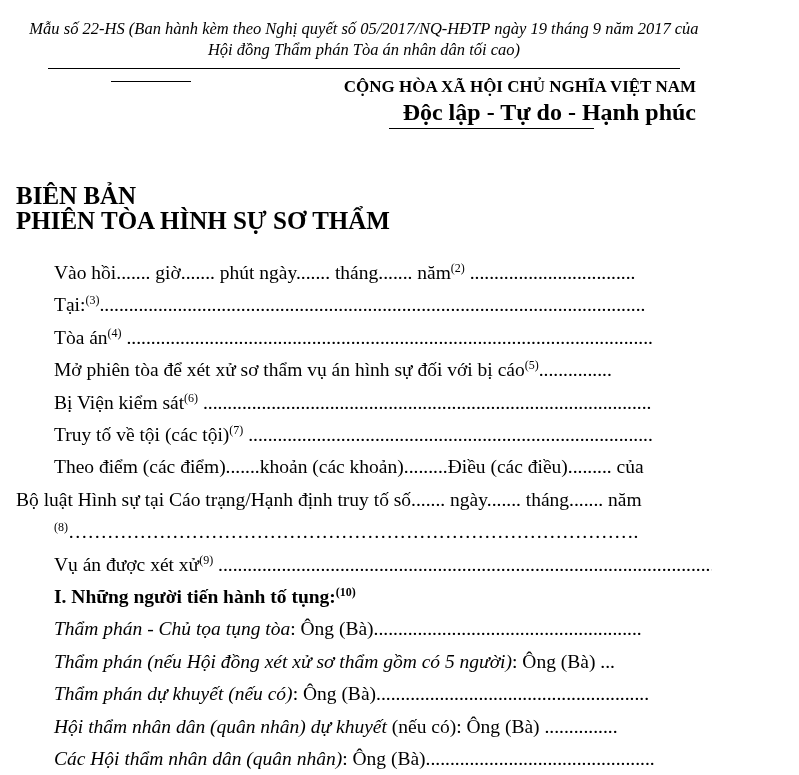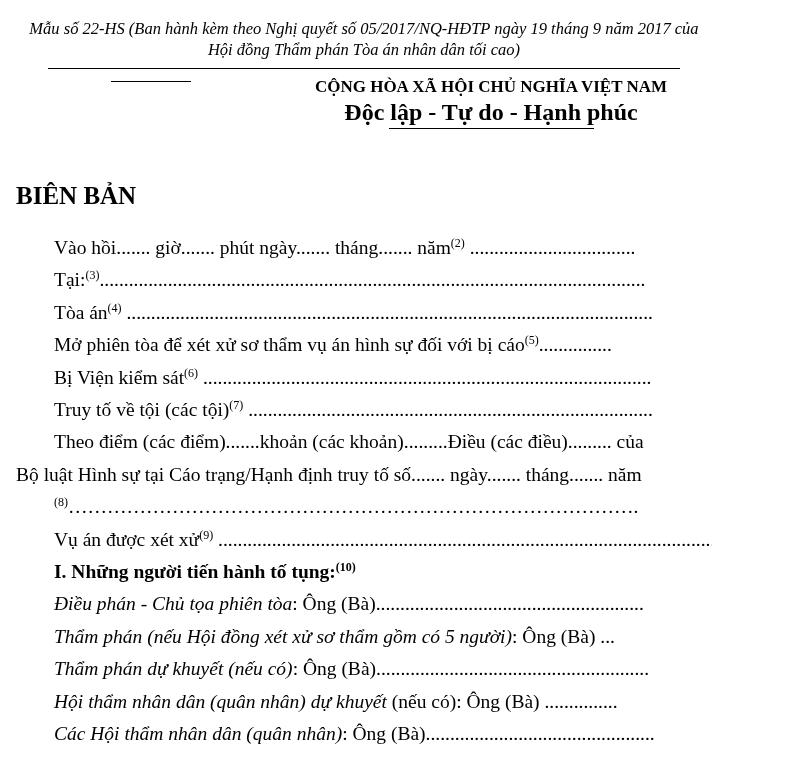--- a/index.html
+++ b/index.html
@@ -31,21 +31,21 @@
     text-align: center;
     font-weight: bold;
     font-size: 17.5px;
     line-height: 22px;
   }
   .court-underline {
     width: 80px;
     border-top: 1.7px solid #000;
     margin: 5px auto 0;
   }
-  .col-republic { width: 410px; text-align: center; font-weight: bold; }
+  .col-republic { width: 410px; text-align: right; font-weight: bold; }
   .republic-1 { font-size: 17px; line-height: 22px; }
   .republic-2 { font-size: 24px; line-height: 24px; margin-top: 2px; }
   .motto-underline {
     width: 205px;
     border-top: 1.7px solid #000;
     margin: 4px auto 0;
   }
   .title {
     margin: 54px 0 0 16px;
     width: 696px;
@@ -93,34 +93,35 @@
     </div>
     <div class="col-republic">
       <div class="republic-1">CỘNG HÒA XÃ HỘI CHỦ NGHĨA VIỆT NAM</div>
       <div class="republic-2">Độc lập - Tự do - Hạnh phúc</div>
       <div class="motto-underline"></div>
     </div>
   </div>
 
   <div class="title">
     <div>BIÊN BẢN</div>
+    <div>PHIÊN TÒA HÌNH SỰ SƠ THẨM</div>
   </div>
 
   <div class="body-block">
       <p><span>Vào hồi....... giờ....... phút ngày....... tháng....... năm</span><sup>(2)</sup><span> ..................................</span></p>
       <p><span>Tại:</span><sup>(3)</sup><span>................................................................................................................</span></p>
       <p><span>Tòa án</span><sup>(4)</sup><span> ............................................................................................................</span></p>
       <p><span>Mở phiên tòa để xét xử sơ thẩm vụ án hình sự đối với bị cáo</span><sup>(5)</sup><span>...............</span></p>
       <p><span>Bị Viện kiểm sát</span><sup>(6)</sup><span> ............................................................................................</span></p>
       <p><span>Truy tố về tội (các tội)</span><sup>(7)</sup><span> ...................................................................................</span></p>
       <p><span>Theo điểm (các điểm).......khoản (các khoản).........Điều (các điều)......... của</span></p>
       <p class="noindent"><span>Bộ luật Hình sự tại Cáo trạng/Hạnh định truy tố số....... ngày....... tháng....... năm</span></p>
       <p><sup>(8)</sup><span>…………………………………………………………………………….</span></p>
       <p><span>Vụ án được xét xử</span><sup>(9)</sup><span> ........................................................................................................</span></p>
       <p class="b"><span>I. Những người tiến hành tố tụng:</span><sup>(10)</sup></p>
-      <p><span class="i">Điều phán - Chủ tọa phiên tòa</span><span>: Ông (Bà).......................................................</span></p>
+      <p><span class="i">Thẩm phán - Chủ tọa tụng tòa</span><span>: Ông (Bà).......................................................</span></p>
       <p><span class="i">Thẩm phán (nếu Hội đồng xét xử sơ thẩm gồm có 5 người)</span><span>: Ông (Bà) ...</span></p>
       <p><span class="i">Thẩm phán dự khuyết (nếu có)</span><span>: Ông (Bà)........................................................</span></p>
       <p><span class="i">Hội thẩm nhân dân (quân nhân) dự khuyết </span><span>(nếu có): Ông (Bà) ...............</span></p>
       <p><span class="i">Các Hội thẩm nhân dân (quân nhân)</span><span>: Ông (Bà)...............................................</span></p>
     </div>
 
 </div>
 
 </body></html>

